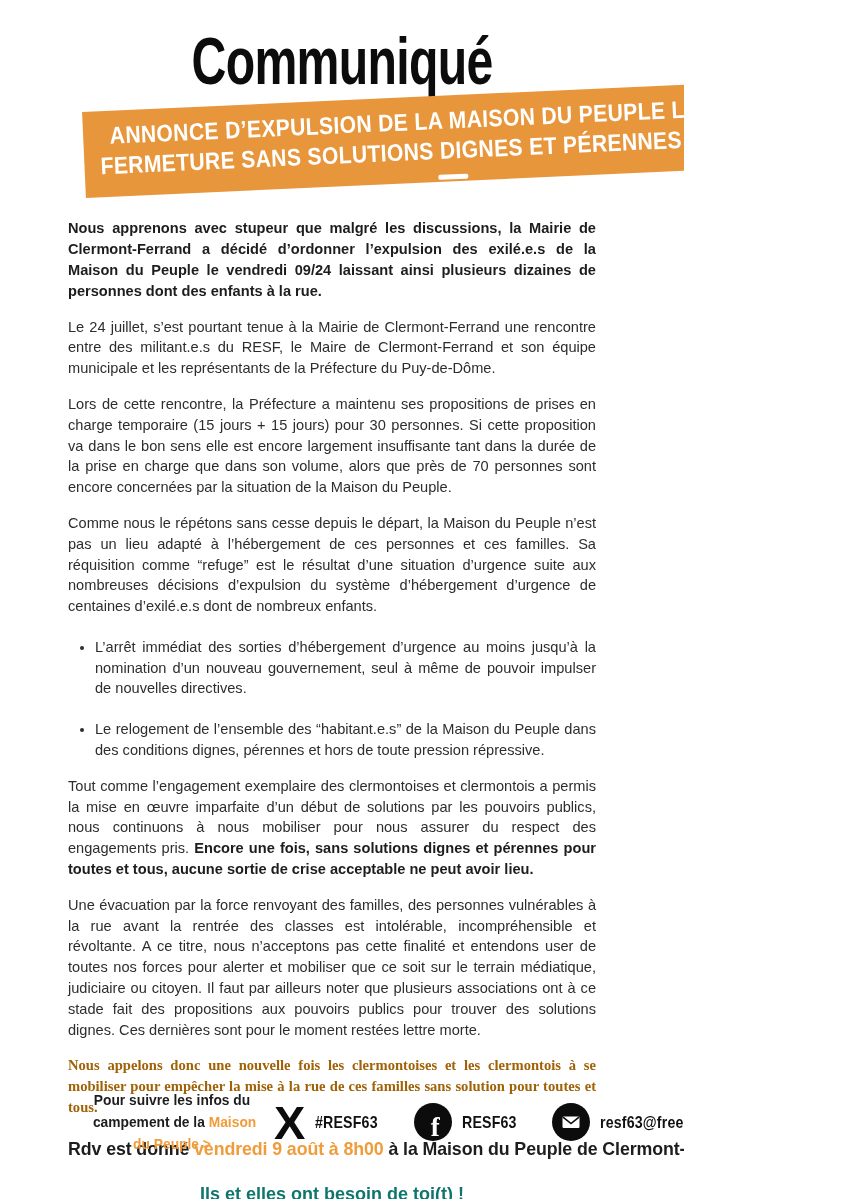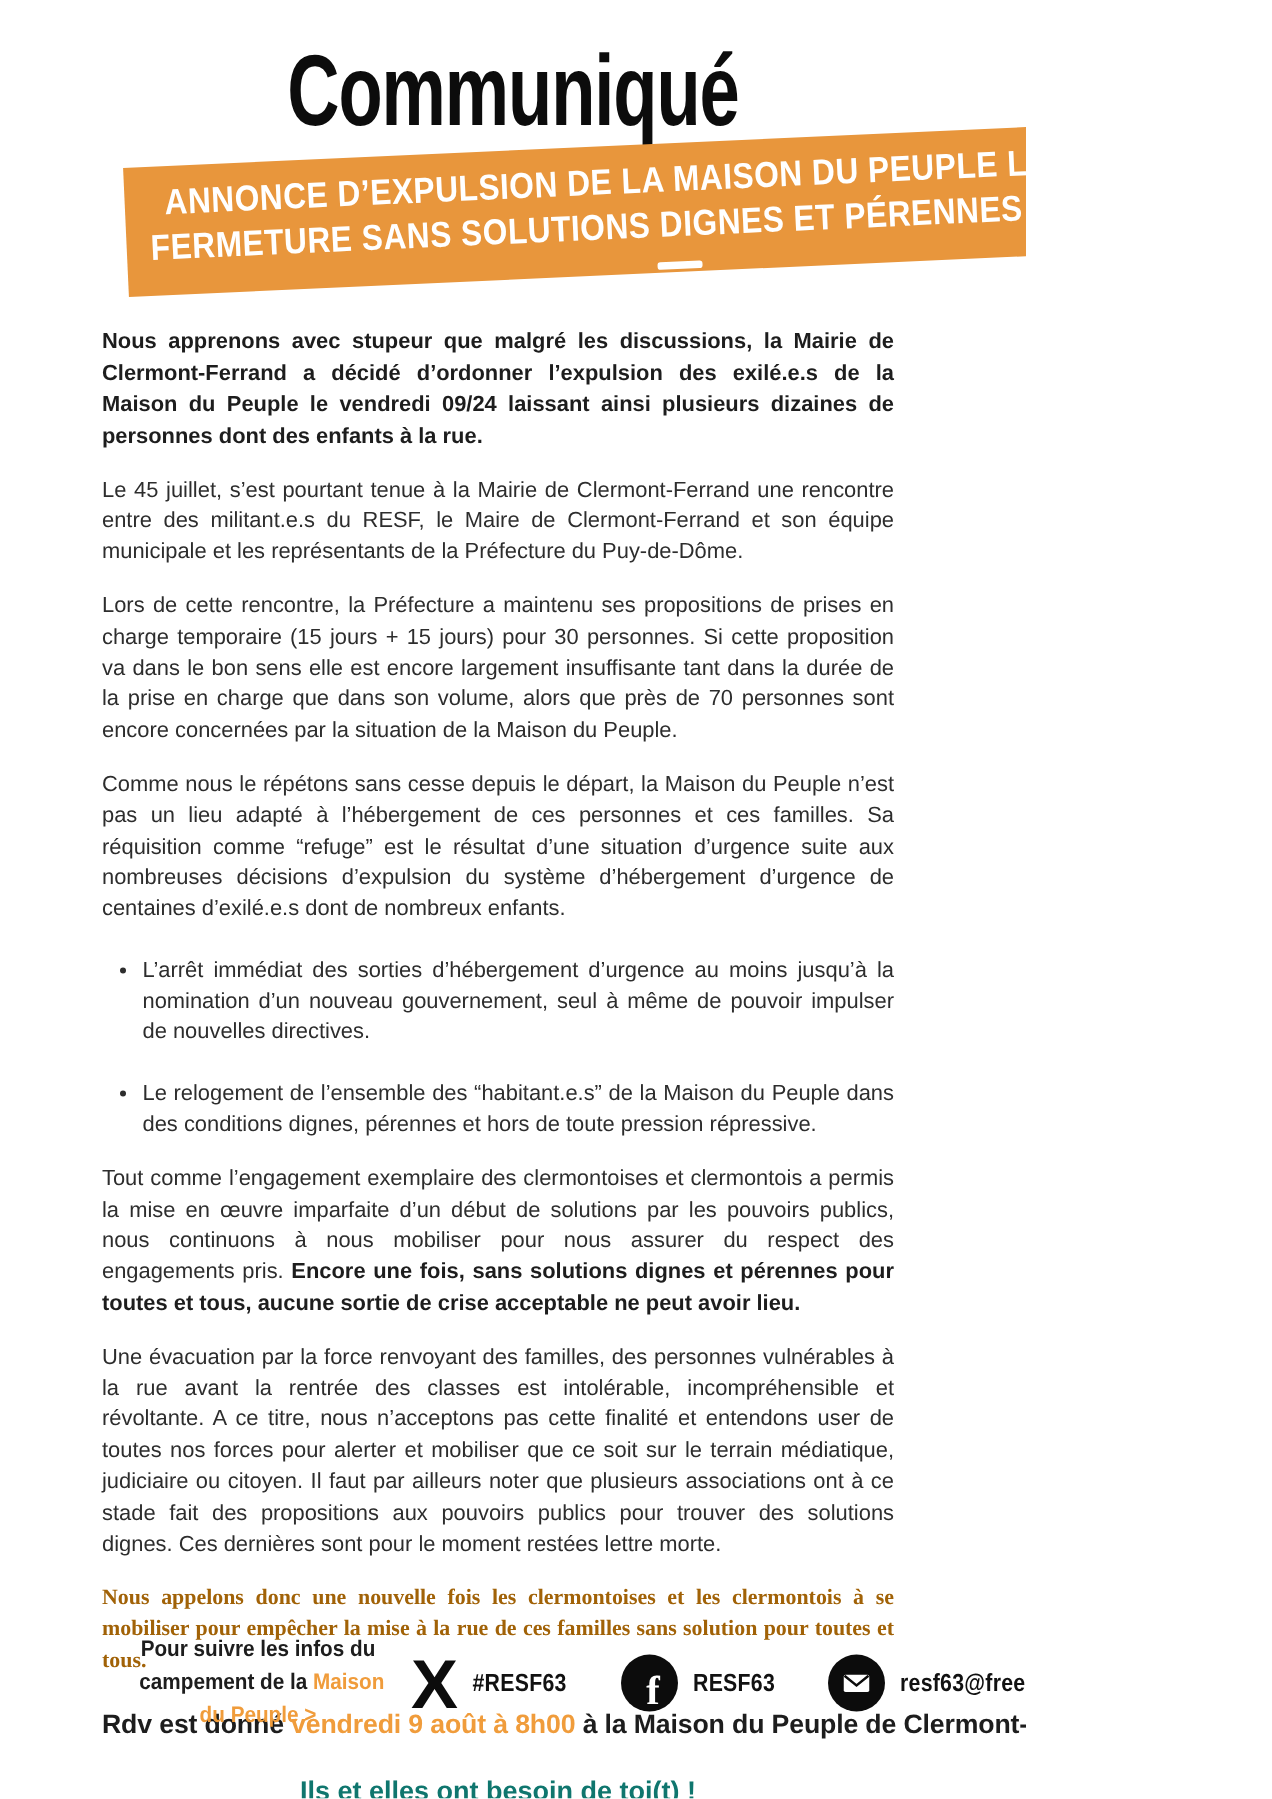--- a/index.html
+++ b/index.html
@@ -116,21 +116,21 @@
 
   <div class="banner">
     <div class="banner-row"><span class="bline bline1">ANNONCE D’EXPULSION DE LA MAISON DU PEUPLE LE 09/08 : PAS DE</span></div>
     <div class="banner-row"><span class="bline">FERMETURE SANS SOLUTIONS DIGNES ET PÉRENNES POUR TOUTES ET</span></div>
     <div class="banner-cut"></div>
   </div>
 
 
   <div class="doc">
     <p class="b">Nous apprenons avec stupeur que malgré les discussions, la Mairie de Clermont-Ferrand a décidé d’ordonner l’expulsion des exilé.e.s de la Maison du Peuple le vendredi 09/24 laissant ainsi plusieurs dizaines de personnes dont des enfants à la rue.</p>
-    <p>Le 45 juillet, s’est pourtant tenue à la Mairie de Clermont-Ferrand une rencontre entre des militant.e.s du RESF, le Maire de Clermont-Ferrand et son équipe municipale et les représentants de la Préfecture du Puy-de-Dôme.</p>
+    <p>Le 24 juillet, s’est pourtant tenue à la Mairie de Clermont-Ferrand une rencontre entre des militant.e.s du RESF, le Maire de Clermont-Ferrand et son équipe municipale et les représentants de la Préfecture du Puy-de-Dôme.</p>
     <p>Lors de cette rencontre, la Préfecture a maintenu ses propositions de prises en charge temporaire (15 jours + 15 jours) pour 30 personnes. Si cette proposition va dans le bon sens elle est encore largement insuffisante tant dans la durée de la prise en charge que dans son volume, alors que près de 70 personnes sont encore concernées par la situation de la Maison du Peuple.</p>
     <p>Comme nous le répétons sans cesse depuis le départ, la Maison du Peuple n’est pas un lieu adapté à l’hébergement de ces personnes et ces familles. Sa réquisition comme “refuge” est le résultat d’une situation d’urgence suite aux nombreuses décisions d’expulsion du système d’hébergement d’urgence de centaines d’exilé.e.s dont de nombreux enfants.</p>
     <ul class="prelist">
       <li>L’arrêt immédiat des sorties d’hébergement d’urgence au moins jusqu’à la nomination d’un nouveau gouvernement, seul à même de pouvoir impulser de nouvelles directives.</li>
       <li>Le relogement de l’ensemble des “habitant.e.s” de la Maison du Peuple dans des conditions dignes, pérennes et hors de toute pression répressive.</li>
     </ul>
     <p><span>Tout comme l’engagement exemplaire des clermontoises et clermontois a permis la mise en œuvre imparfaite d’un début de solutions par les pouvoirs publics, nous continuons à nous mobiliser pour nous assurer du respect des engagements pris. </span><span class="b">Encore une fois, sans solutions dignes et pérennes pour toutes et tous, aucune sortie de crise acceptable ne peut avoir lieu.</span></p>
     <p>Une évacuation par la force renvoyant des familles, des personnes vulnérables à la rue avant la rentrée des classes est intolérable, incompréhensible et révoltante. A ce titre, nous n’acceptons pas cette finalité et entendons user de toutes nos forces pour alerter et mobiliser que ce soit sur le terrain médiatique, judiciaire ou citoyen. Il faut par ailleurs noter que plusieurs associations ont à ce stade fait des propositions aux pouvoirs publics pour trouver des solutions dignes. Ces dernières sont pour le moment restées lettre morte.</p>
     <p class="cta">Nous appelons donc une nouvelle fois les clermontoises et les clermontois à se mobiliser pour empêcher la mise à la rue de ces familles sans solution pour toutes et tous.</p>
     <div class="rdv"><span>Rdv est donné </span><span class="orange-text">vendredi 9 août à 8h00</span><span> à la Maison du Peuple de Clermont-Ferrand.</span></div>

